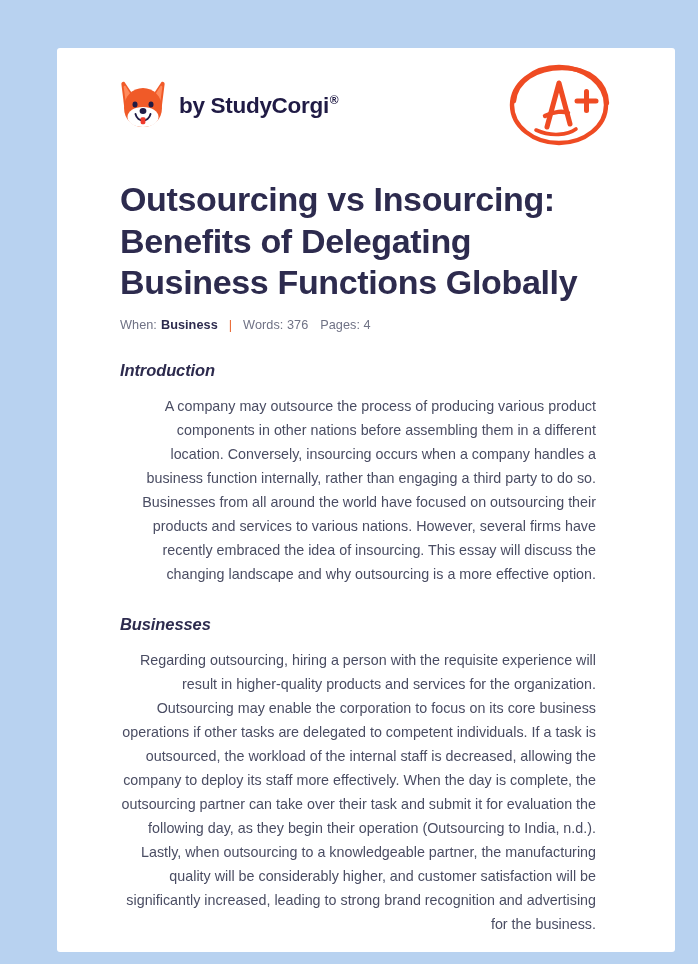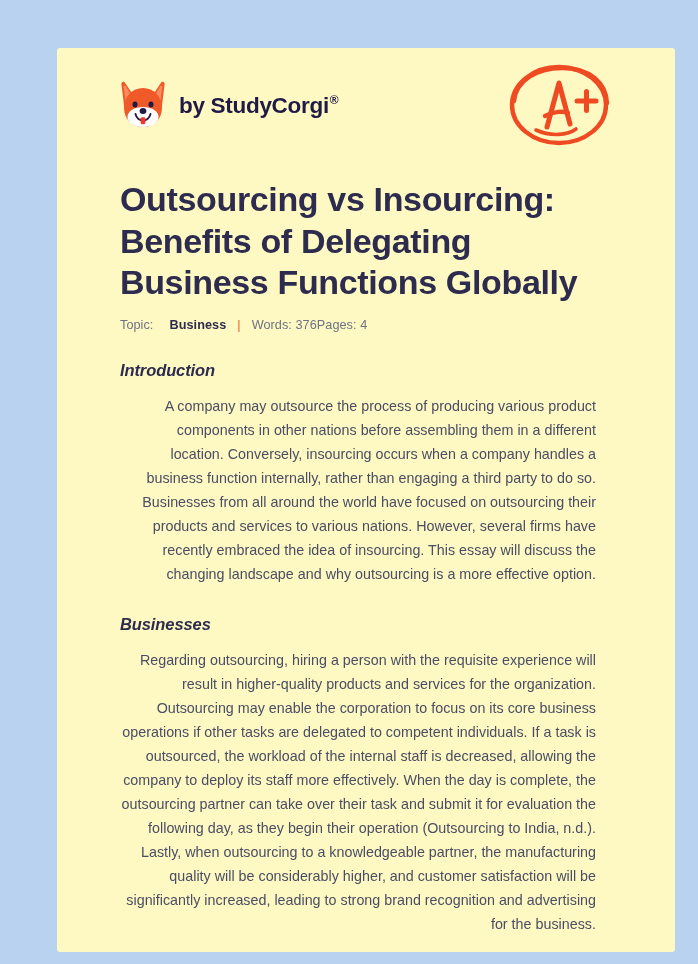--- a/index.html
+++ b/index.html
@@ -12,21 +12,21 @@
     background: #b8d2f0;
     font-family: "Liberation Sans", sans-serif;
     overflow: hidden;
   }
   .page-sheet {
     position: absolute;
     left: 57px;
     top: 48px;
     width: 618px;
     height: 904px;
-    background: #fef9c3;
+    background: #ffffff;
     border-radius: 3px;
     box-sizing: border-box;
   }
   .doc-inner {
     padding: 0 63px;
   }
   
   .doc-header {
     display: flex;
     align-items: center;
@@ -82,27 +82,27 @@
     color: #6f7285;
     display: flex;
     align-items: baseline;
     flex-wrap: wrap;
     letter-spacing: 0.05px;
   }
   .doc-meta .meta-label { color: #6f7285; }
   .doc-meta .meta-strong {
     color: #2d2b4e;
     font-weight: 700;
-    margin-left: 16px;
+    margin-left: 4px;
   }
   .doc-meta .meta-sep {
     color: #e8622a;
     margin: 0 11px;
   }
-  .doc-meta .meta-words { }
+  .doc-meta .meta-words { margin-right: 12px; }
   
   .sec-heading {
     font-size: 16.5px;
     font-weight: 700;
     color: #2d2b4e;
     margin: 29px 0 0 0;
     letter-spacing: -0.1px;
     font-style: italic;
   }
   .sec-para {
@@ -154,21 +154,21 @@
         <path d="M71 40 L90 40" stroke="#ef4b23" stroke-width="5" stroke-linecap="round"></path>
         <path d="M80.5 30.5 L80.5 49.5" stroke="#ef4b23" stroke-width="5" stroke-linecap="round"></path>
         <path d="M30 69 C45 76 62 74 70 68" fill="none" stroke="#ef4b23" stroke-width="3.6" stroke-linecap="round"></path>
       </svg>
 
     </div>
 
     <h1 class="doc-title">Outsourcing vs Insourcing: Benefits of Delegating Business Functions Globally</h1>
 
     <div class="doc-meta">
-      <span class="meta-label">Topic:</span>
+      <span class="meta-label">When:</span>
       <span class="meta-strong">Business</span>
       <span class="meta-sep">|</span>
       <span class="meta-words">Words: 376</span>
       <span class="meta-pages">Pages: 4</span>
     </div>
 
     <h2 class="sec-heading">Introduction</h2>
     <p class="sec-para">A company may outsource the process of producing various product components in other nations before assembling them in a different location. Conversely, insourcing occurs when a company handles a business function internally, rather than engaging a third party to do so. Businesses from all around the world have focused on outsourcing their products and services to various nations. However, several firms have recently embraced the idea of insourcing. This essay will discuss the changing landscape and why outsourcing is a more effective option.</p>
 
     <h2 class="sec-heading">Businesses</h2>

